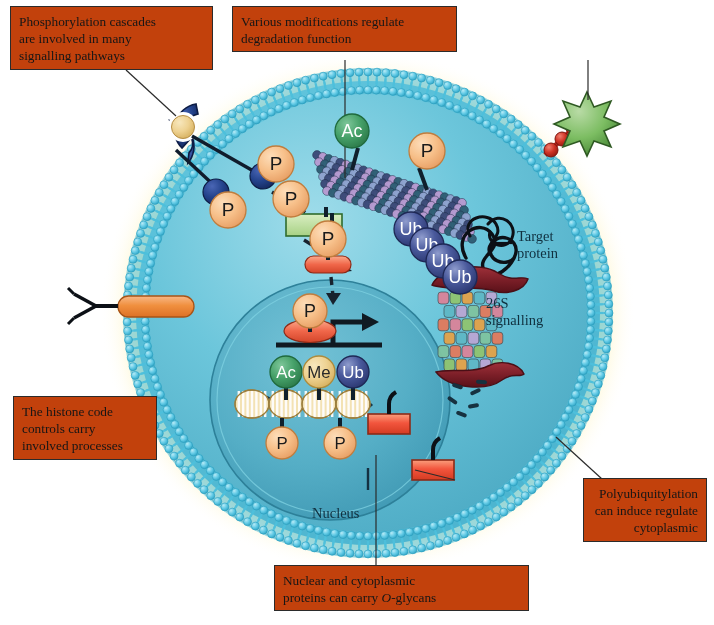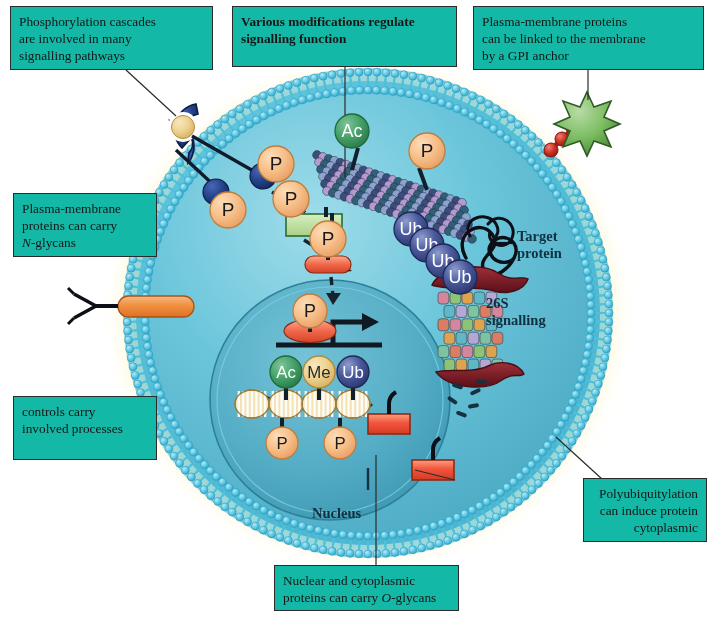--- a/index.html
+++ b/index.html
@@ -1,28 +1,28 @@
 <!DOCTYPE html>
 <html><head>
 <meta charset="utf-8">
 <style>
   html,body{margin:0;padding:0;background:#ffffff;}
   body{width:714px;height:625px;position:relative;overflow:hidden;
        font-family:"Liberation Sans", sans-serif;color:#1a1a1a;}
   #stage{position:absolute;left:0;top:0;width:714px;height:625px;}
   svg#scene{position:absolute;left:0;top:0;width:714px;height:625px;}
 
-  .callout{position:absolute;background:#14b8a6;border:1.4px solid #2b2b2b;
+  .callout{position:absolute;background:#c2410c;border:1.4px solid #2b2b2b;
            box-sizing:border-box;padding:6px 8px 5px 8px;
            font-size:13.3px;line-height:1.28;color:#161616;
            font-family:"Liberation Serif", serif;}
   .callout span.it{font-style:italic;}
 
   .inlabel{position:absolute;font-family:"Liberation Serif", serif;
-           font-size:14.5px;color:#143041;line-height:1.18;font-weight:bold;}
+           font-size:14.5px;color:#143041;line-height:1.18;}
   .inlabel.dark{color:#10303f;}
 </style>
 </head>
 <body>
 
 <div id="stage">
 
 <svg id="scene" viewBox="0 0 714 625">
   <defs>
     <radialGradient id="glowGrad" cx="50%" cy="50%" r="50%">
@@ -1235,49 +1235,40 @@
         <text x="460" y="282.95" text-anchor="middle" font-family="&quot;Liberation Sans&quot;, sans-serif" font-size="17.9" fill="#ffffff">Ub</text>
       </g>
     </svg>
 
 <div class="callout" style="left:10px;top:6px;width:203px;height:64px;">
   <div>Phosphorylation cascades</div>
   <div>are involved in many</div>
   <div>signalling pathways</div>
 </div>
 
-<div class="callout" style="left:232px;top:6px;width:225px;height:61px;font-weight:bold;">
+<div class="callout" style="left:232px;top:6px;width:225px;height:46px;">
   <div>Various modifications regulate</div>
-  <div>signalling function</div>
+  <div>degradation function</div>
 </div>
 
-<div class="callout" style="left:473px;top:6px;width:231px;height:64px;">
-  <div>Plasma-membrane proteins</div>
-  <div>can be linked to the membrane</div>
-  <div>by a GPI anchor</div>
-</div>
-
-<div class="callout" style="left:13px;top:193px;width:144px;height:64px;">
-  <div>Plasma-membrane</div>
-  <div>proteins can carry</div>
-  <div><span class="it">N</span><span>-glycans</span></div>
-</div>
+
 
 <div class="callout" style="left:13px;top:396px;width:144px;height:64px;">
+  <div>The histone code</div>
   <div>controls carry</div>
   <div>involved processes</div>
 </div>
 
 <div class="callout" style="left:583px;top:478px;width:124px;height:64px;text-align:right;">
   <div>Polyubiquitylation</div>
-  <div>can induce protein</div>
+  <div>can induce regulate</div>
   <div>cytoplasmic</div>
 </div>
 
-<div class="callout" style="left:274px;top:565px;width:185px;height:46px;">
+<div class="callout" style="left:274px;top:565px;width:255px;height:46px;">
   <div>Nuclear and cytoplasmic</div>
   <div><span>proteins can carry </span><span class="it">O</span><span>-glycans</span></div>
 </div>
 
 <div class="inlabel dark" style="left:517px;top:228px;width:70px;">
   <div>Target</div>
   <div>protein</div>
 </div>
 
 <div class="inlabel dark" style="left:486px;top:295px;width:92px;">

